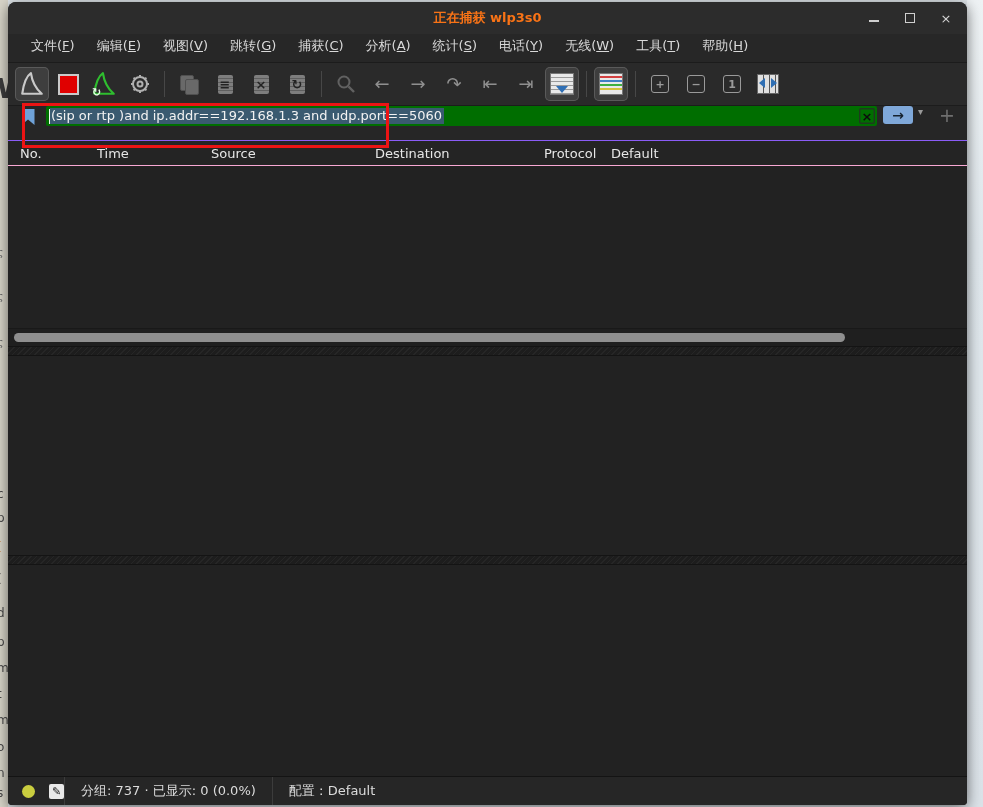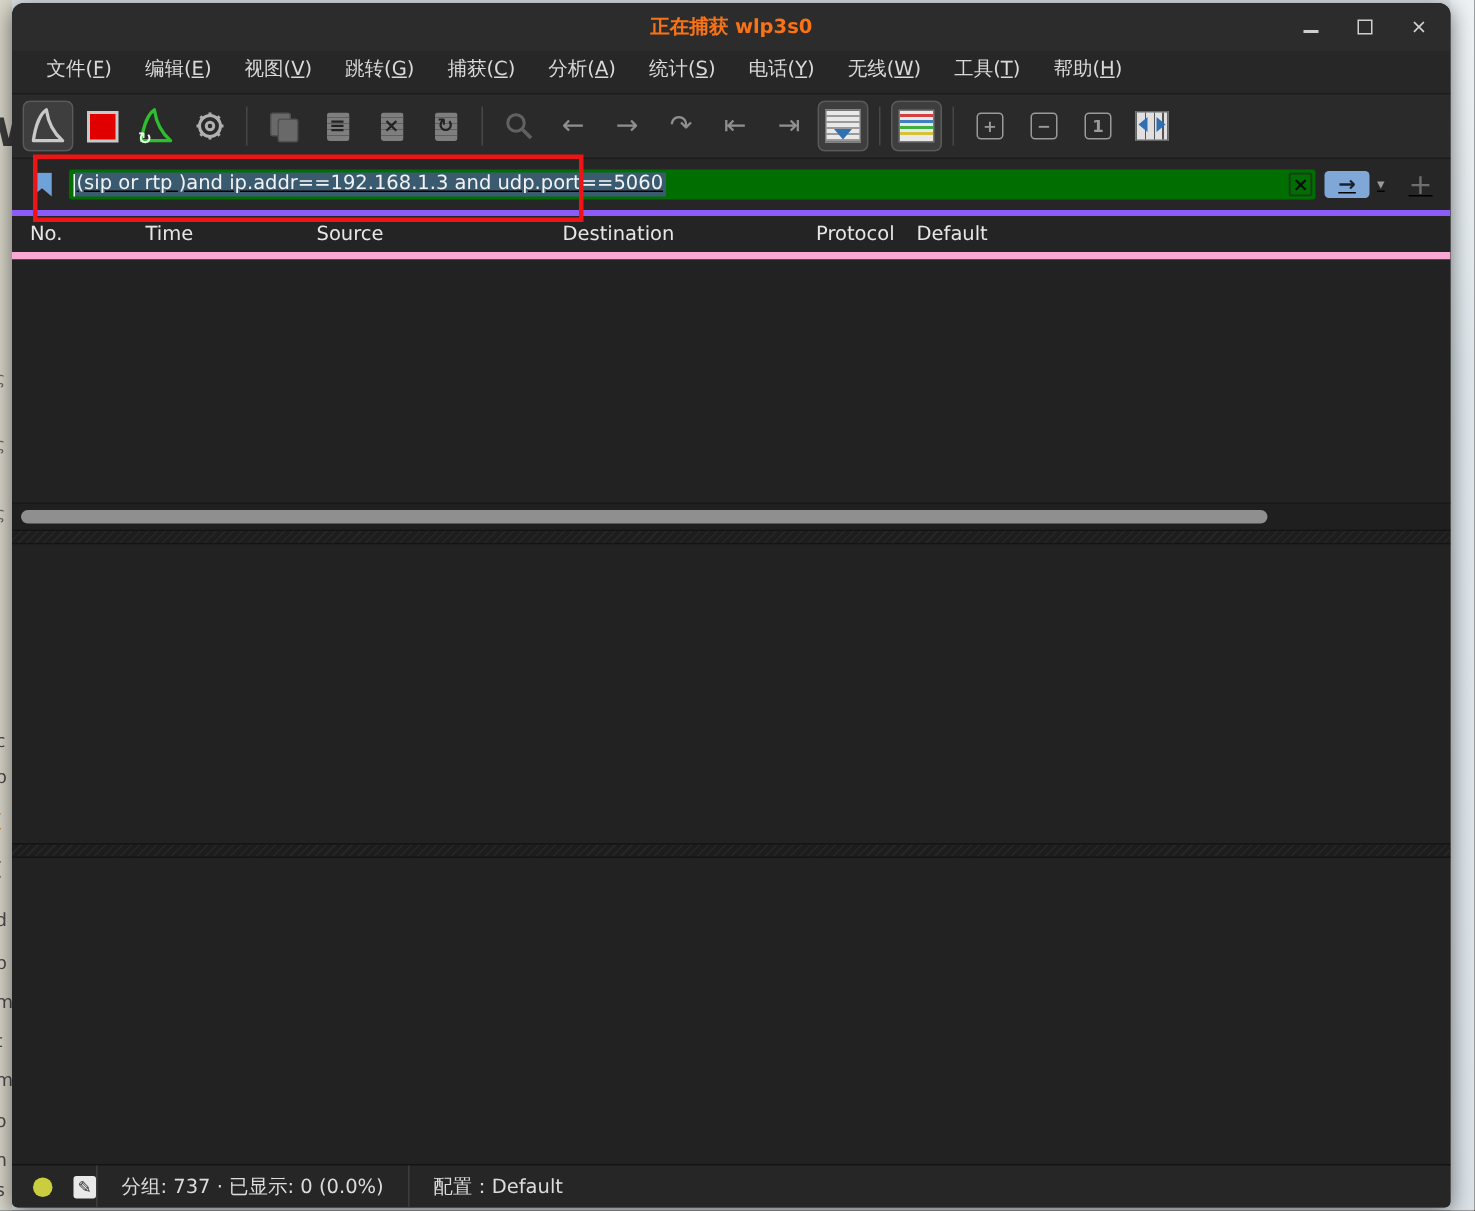--- a/index.html
+++ b/index.html
@@ -51,35 +51,35 @@
   .ic-lines .tri{position:absolute;left:50%;bottom:1px;transform:translateX(-50%);width:0;height:0;
     border-left:6px solid transparent;border-right:6px solid transparent;border-top:7px solid #2f6fb4;}
   .ic-color{width:22px;height:20px;border:1px solid #777;
     background:linear-gradient(180deg,#e9e9e9 0 2px,#d34040 2px 4px,#e9e9e9 4px 6px,#3f7fc4 6px 8px,#e9e9e9 8px 10px,#3faf3f 10px 12px,#e9e9e9 12px 14px,#d4c23a 14px 16px,#e9e9e9 16px 20px);}
   .ic-cols{width:20px;height:18px;background:#e0e0e0;border:1px solid #666;position:relative;
     background-image:repeating-linear-gradient(90deg,transparent 0 5px,#555 5px 6px);}
   .ic-cols .la,.ic-cols .ra{position:absolute;top:3px;width:0;height:0;border-top:5px solid transparent;border-bottom:5px solid transparent;}
   .ic-cols .la{left:1px;border-right:6px solid #2f6fb4;}
   .ic-cols .ra{right:1px;border-left:6px solid #2f6fb4;}
   
-  .filterbar{height:34px;flex:0 0 34px;background:#262626;display:flex;align-items:center;padding:0 8px;border-bottom:4px solid #8b5cf6;text-decoration:underline;}
+  .filterbar{height:34px;flex:0 0 34px;background:#262626;display:flex;padding:0 8px;border-bottom:1px solid #8b5cf6;}
   .bookmark-btn{width:24px;height:22px;display:flex;align-items:center;justify-content:center;flex:0 0 24px;}
   .bookmark{width:13px;height:16px;background:#6fa2d8;clip-path:polygon(0 0,100% 0,100% 100%,50% 66%,0 100%);}
   .filter-input{flex:1 1 auto;height:20px;background:#006e00;border-radius:2px;margin-left:6px;
     display:flex;align-items:center;padding:0 22px 0 3px;position:relative;color:#f2f2f2;font-size:13px;white-space:nowrap;overflow:hidden;}
   .caret{display:inline-block;width:1px;height:15px;background:#f5f5f5;margin-right:0;}
   .selection{background:#3a5a70;padding:1px 2px 2px 1px;line-height:1;}
   .clear-btn{position:absolute;right:2px;top:2px;width:16px;height:16px;display:flex;align-items:center;justify-content:center;
     color:#0c0c0c;font-size:13px;font-weight:bold;box-shadow:inset 0 0 0 1.4px #1e3a1e;border-radius:2px;}
   .apply-btn{width:30px;height:18px;background:#7fa8d9;border-radius:3px;margin-left:6px;flex:0 0 30px;
     display:flex;align-items:center;justify-content:center;color:#16222e;font-weight:bold;font-size:14px;line-height:1;}
   .chev{color:#9a9a9a;font-size:10px;margin-left:5px;flex:0 0 auto;}
   .add-btn{color:#6f6f6f;font-size:19px;margin-left:16px;margin-right:4px;flex:0 0 auto;line-height:1;}
   
-  .pl-header{height:24px;flex:0 0 24px;background:#242424;border-bottom:5px solid #f9a8d4;display:flex;align-items:center;color:#e6e6e6;font-size:13px;}
+  .pl-header{height:24px;flex:0 0 24px;background:#242424;border-bottom:1px solid #f9a8d4;display:flex;align-items:center;color:#e6e6e6;font-size:13px;}
   .pl-col{padding-left:4px;white-space:nowrap;overflow:hidden;flex:0 0 auto;}
   .pl-col.first{padding-left:12px;}
   .pl-col.flex{flex:1 1 auto;}
   .pl-body{flex:0 0 162px;background:#222222;}
   .hscroll{height:17px;flex:0 0 17px;background:#1f1f1f;position:relative;border-top:1px solid #191919;}
   .hthumb{position:absolute;left:6px;top:4px;width:831px;height:9px;background:#8f8f8f;border-radius:5px;}
   .splitter{height:8px;flex:0 0 8px;background:#1d1d1d;border-top:1px solid #141414;border-bottom:1px solid #141414;
     background-image:repeating-linear-gradient(135deg,#262626 0 1px,transparent 1px 4px);}
   .pane-details{flex:0 0 199px;background:#222222;}
   .pane-bytes{flex:1 1 auto;background:#222222;}

